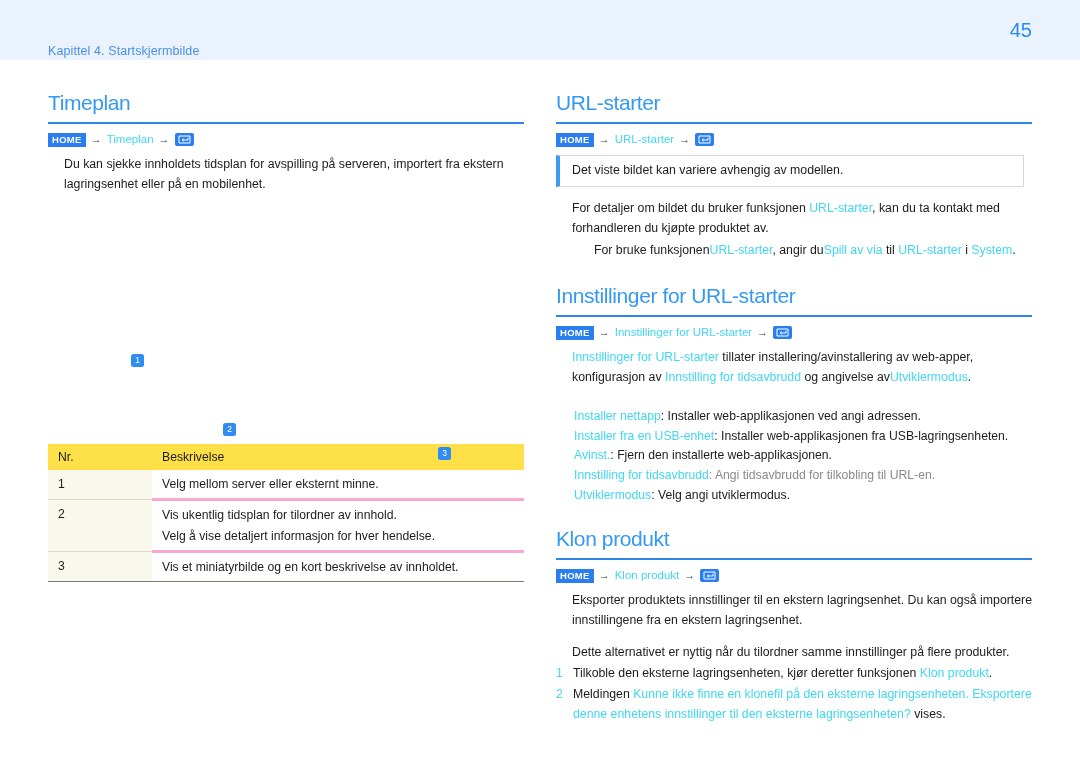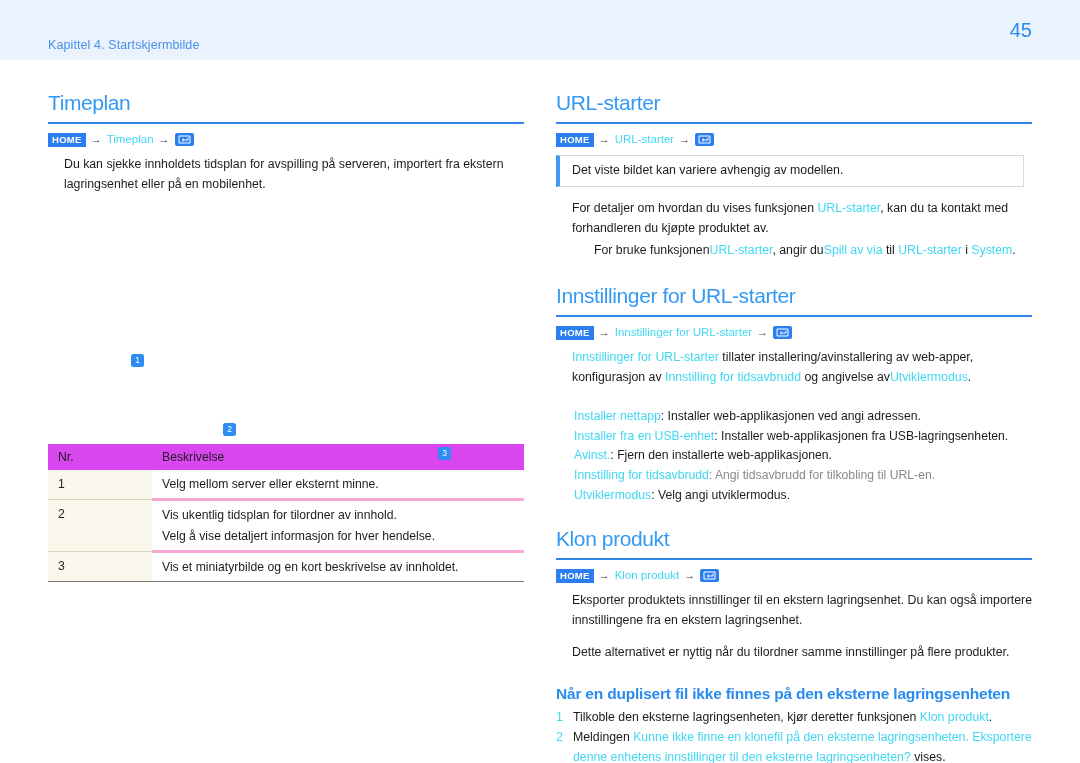--- a/index.html
+++ b/index.html
@@ -24,21 +24,21 @@
   .top-banner {
     position: absolute;
     left: 0; top: 0;
     width: 1080px;
     height: 60px;
     background: #e9f2fd;
   }
   .chapter-label {
     position: absolute;
     left: 48px;
-    top: 38px;
+    top: 44px;
     font-size: 12.5px;
     color: #4a90e8;
     letter-spacing: 0.1px;
     white-space: nowrap;
   }
   .page-number {
     position: absolute;
     right: 48px;
     top: 19px;
     font-size: 20px;
@@ -193,21 +193,21 @@
     font-weight: 400;
   }
 
   
   table.desc {
     width: 476px;
     border-collapse: collapse;
     font-size: 12.2px;
   }
   table.desc th {
-    background: #d946ef;
+    background: #fde047;
     text-align: left;
     font-weight: 400;
     color: #1c1c1c;
     padding: 6px 8px 6px 10px;
     border: none;
     font-size: 12.2px;
   }
   table.desc th.c-nr   { width: 86px; }
   table.desc td {
     padding: 7px 8px 7px 10px;
@@ -306,21 +306,21 @@
             <path d="M10 2.6 v2.4 h-5.2" fill="none" stroke="#ffffff" stroke-width="1"></path>
             <path d="M5.6 3.6 l-1.5 1.4 l1.5 1.4" fill="none" stroke="#ffffff" stroke-width="1"></path>
           </svg>
       </span>
     </div>
 
     <div class="note">
       <span>Det viste bildet kan variere avhengig av modellen.</span>
     </div>
 
-    <p class="p"><span>For detaljer om hvordan du vises funksjonen </span><span class="cy">URL-starter</span><span>, kan du ta kontakt med forhandleren du kjøpte produktet av.</span></p>
+    <p class="p"><span>For detaljer om bildet du bruker funksjonen </span><span class="cy">URL-starter</span><span>, kan du ta kontakt med forhandleren du kjøpte produktet av.</span></p>
 
     <p class="p indent"><span>For  bruke funksjonen</span><span class="cy">URL-starter</span><span>, angir du</span><span class="cy">Spill av via</span><span> til </span><span class="cy">URL-starter</span><span> i </span><span class="cy">System</span><span>.</span></p>
 
     <h1 class="h1" style="margin-top:22px;">Innstillinger for URL-starter</h1>
     <div class="h1-rule"></div>
 
     <div class="breadcrumb">
       <span class="home-chip">HOME</span>
       <span class="bc-arrow">→</span>
       <span class="bc-item">Innstillinger for URL-starter</span>
@@ -357,21 +357,20 @@
             <path d="M1 1 h11 v7 h-11 z" fill="none" stroke="#ffffff" stroke-width="1"></path>
             <path d="M10 2.6 v2.4 h-5.2" fill="none" stroke="#ffffff" stroke-width="1"></path>
             <path d="M5.6 3.6 l-1.5 1.4 l1.5 1.4" fill="none" stroke="#ffffff" stroke-width="1"></path>
           </svg>
       </span>
     </div>
 
     <p class="p">Eksporter produktets innstillinger til en ekstern lagringsenhet. Du kan også importere innstillingene fra en ekstern lagringsenhet.</p>
     <p class="p" style="margin-top:12px;">Dette alternativet er nyttig når du tilordner samme innstillinger på flere produkter.</p>
 
-    <h2 class="h2" style="margin-top:22px;">Når en duplisert fil ikke finnes på den eksterne lagringsenheten</h2>
 
     <ol class="numlist">
       <li>
         <span class="num">1</span>
         <span class="txt"><span>Tilkoble den eksterne lagringsenheten, kjør deretter funksjonen </span><span class="cy">Klon produkt</span><span>.</span></span>
       </li>
       <li>
         <span class="num">2</span>
         <span class="txt"><span>Meldingen </span><span class="cy">Kunne ikke finne en klonefil på den eksterne lagringsenheten. Eksportere denne enhetens innstillinger til den eksterne lagringsenheten?</span><span> vises.</span></span>
       </li>

